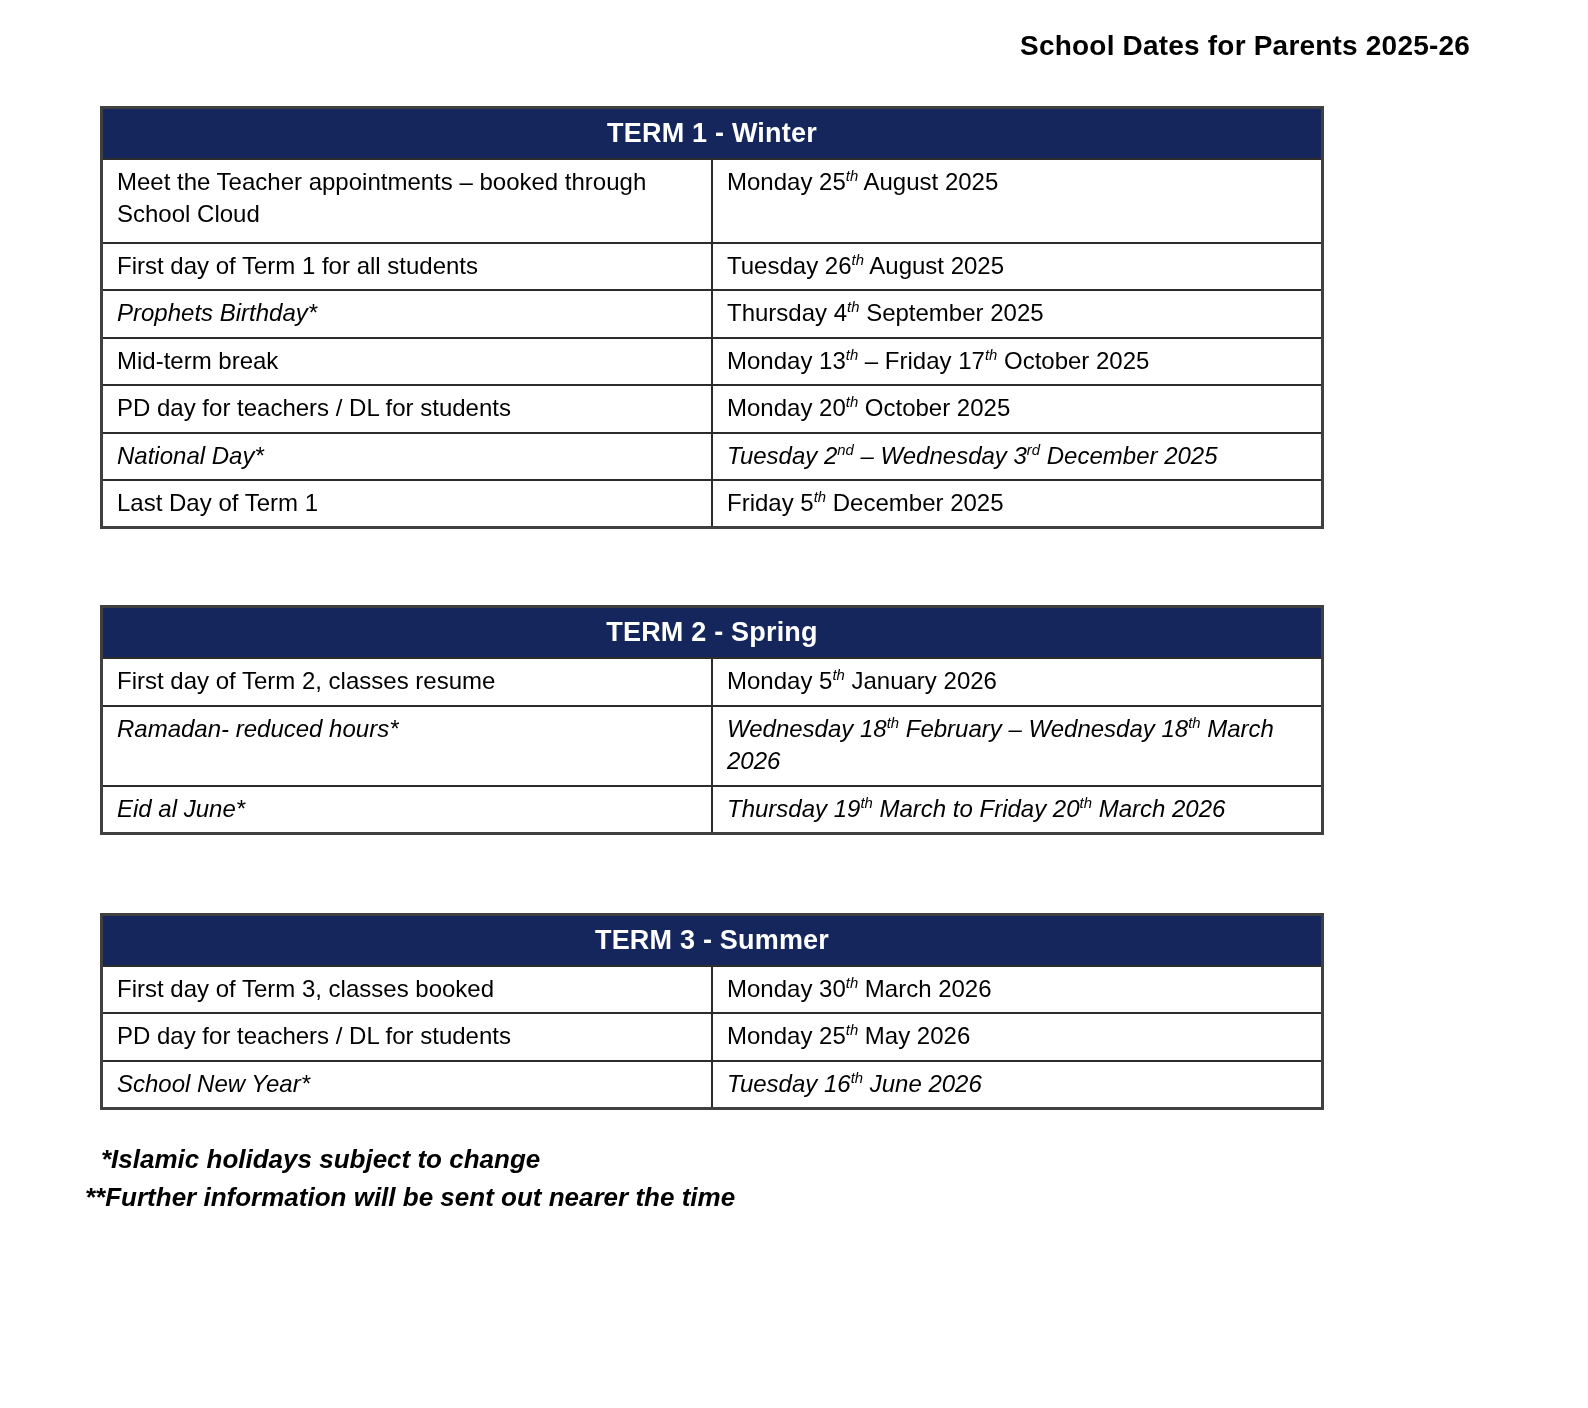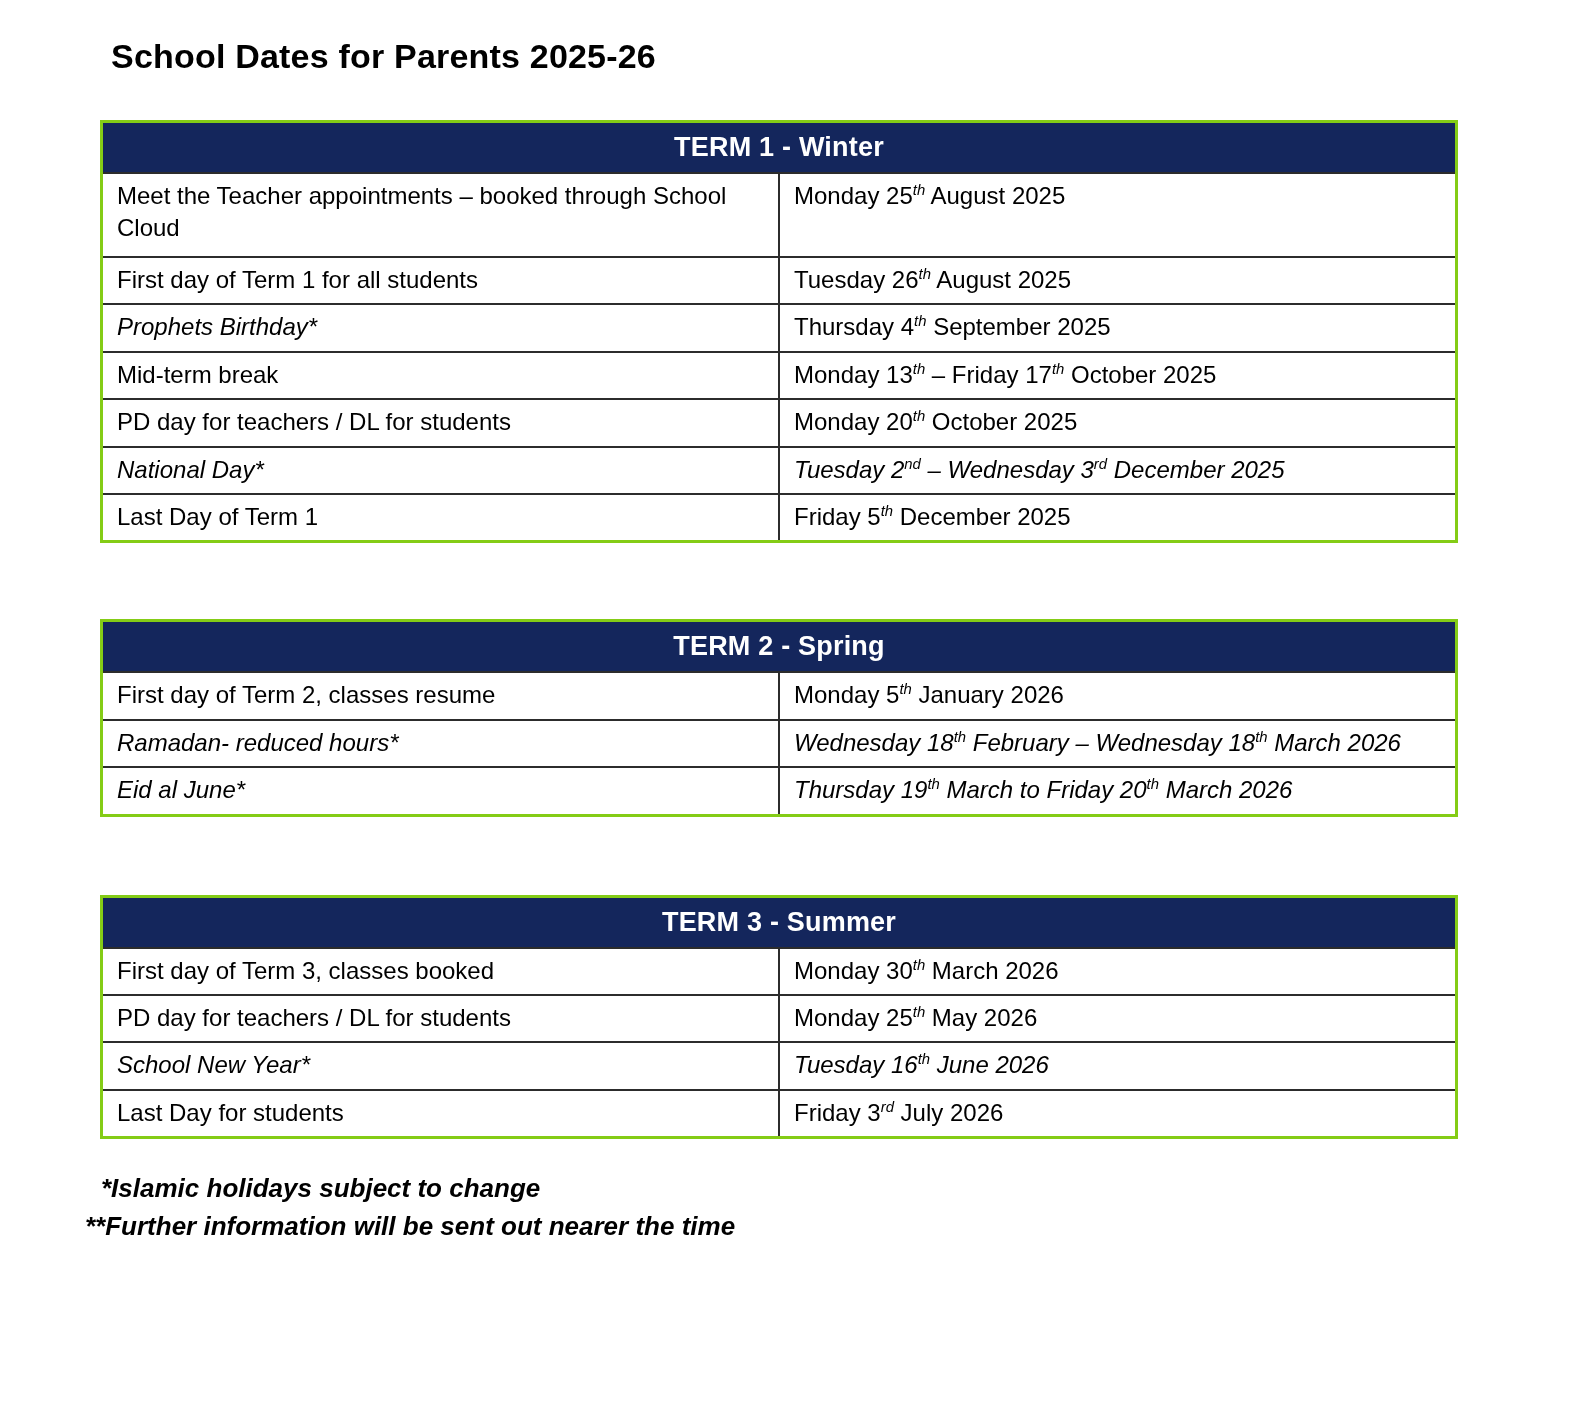--- a/index.html
+++ b/index.html
@@ -10,31 +10,31 @@
     font-family: "Liberation Sans", sans-serif;
     color: #000000;
   }
   .page {
     padding-top: 26px;
     padding-left: 100px;
     width: 1498px;
   }
   .title {
     width: 1366px;
-    text-align: left;
-    font-size: 34px;
+    text-align: right;
+    font-size: 28px;
     font-weight: bold;
-    margin: 11px;
+    margin: 4px;
     letter-spacing: 0.2px;
   }
   table.term-table {
     border-collapse: collapse;
-    width: 1358px;
+    width: 1224px;
     table-layout: fixed;
-    border: 3px solid #84cc16;
+    border: 3px solid #404040;
   }
   .t1 { margin-top: 44px; }
   .t2 { margin-top: 76px; }
   .t3 { margin-top: 78px; }
   th.term-header {
     background: #14265c;
     color: #ffffff;
     font-size: 27px;
     font-weight: bold;
     text-align: center;
@@ -149,24 +149,20 @@
         <td class="date-col">Monday 30<sup>th</sup> March 2026</td>
       </tr>
       <tr>
         <td class="event-col">PD day for teachers / DL for students</td>
         <td class="date-col">Monday 25<sup>th</sup> May 2026</td>
       </tr>
       <tr>
         <td class="event-col i">School New Year*</td>
         <td class="date-col i">Tuesday 16<sup>th</sup> June 2026</td>
       </tr>
-      <tr>
-        <td class="event-col">Last Day for students</td>
-        <td class="date-col">Friday 3<sup>rd</sup> July 2026</td>
-      </tr>
     </tbody>
   </table>
 
   <div class="footnotes">
     <p class="footnote fn-first">*Islamic holidays subject to change</p>
     <p class="footnote">**Further information will be sent out nearer the time</p>
   </div>
 
 </div>
 

